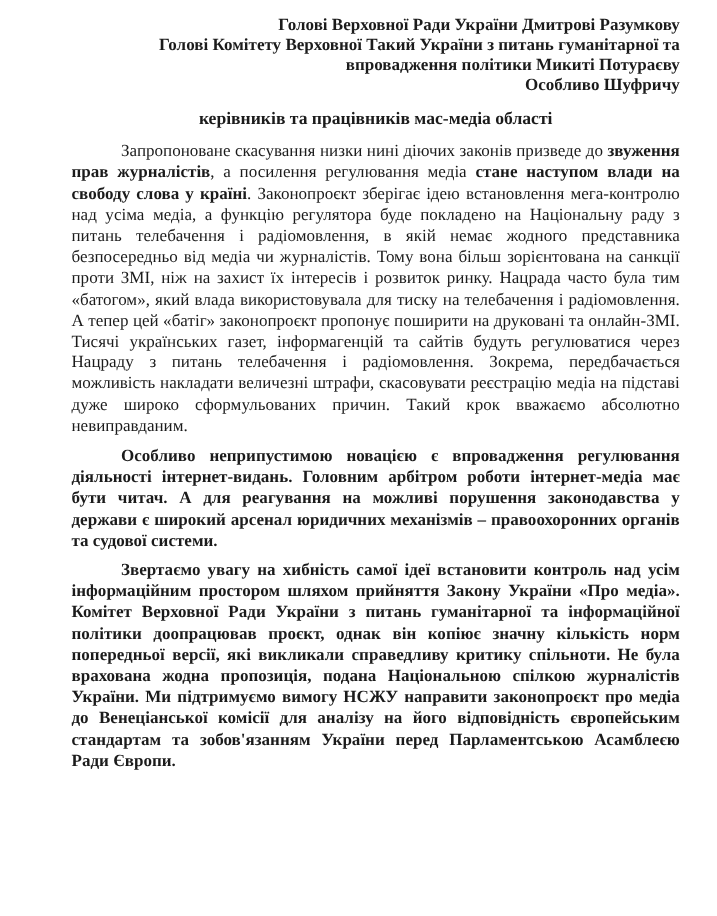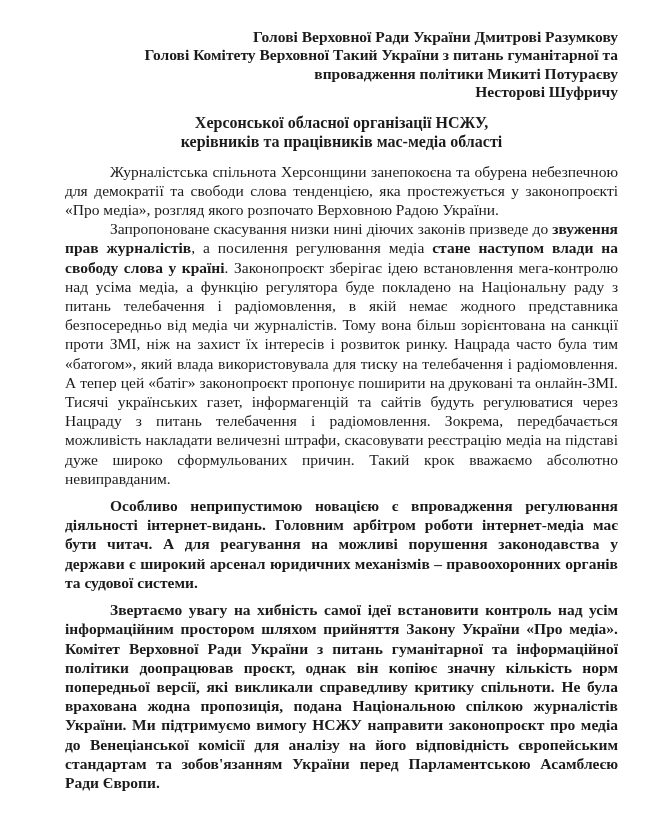--- a/index.html
+++ b/index.html
@@ -11,21 +11,21 @@
     width: 652px;
     height: 833px;
     font-family: "Liberation Serif", "DejaVu Serif", serif;
     color: #1b1b1b;
     -webkit-font-smoothing: antialiased;
   }
   .page {
     box-sizing: border-box;
     width: 636px;
     height: 833px;
-    padding: 28px 18px 0 65px;
+    padding: 14px 18px 0 65px;
     background: #ffffff;
     overflow: hidden;
   }
   .recipients .recipient-line {
     text-align: right;
     font-weight: bold;
     font-size: 15.5px;
     line-height: 18.4px;
     white-space: nowrap;
   }
@@ -65,25 +65,23 @@
   }
 </style>
 </head>
 <body>
 
 <div class="page">
   <div class="recipients" id="recipients">
       <div class="recipient-line">Голові Верховної Ради України Дмитрові Разумкову</div>
       <div class="recipient-line">Голові Комітету Верховної Такий України з питань гуманітарної та</div>
       <div class="recipient-line">впровадження політики Микиті Потураєву</div>
-      <div class="recipient-line">Несторові Шуфричу</div>
+      <div class="recipient-line">Особливо Шуфричу</div>
     </div>
   <div class="doc-subtitle" id="subtitle">
-      <div class="subtitle-line">Херсонської обласної організації НСЖУ,</div>
       <div class="subtitle-line">керівників та працівників мас-медіа області</div>
     </div>
   <div class="doc-body" id="doc-body">
-      <p class="para"><span class="plain-seg">Журналістська спільнота Херсонщини занепокоєна та обурена небезпечною для демократії та свободи слова тенденцією, яка простежується у законопроєкті «Про медіа», розгляд якого розпочато Верховною Радою України.</span></p>
       <p class="para"><span class="plain-seg">Запропоноване скасування низки нині діючих законів призведе до </span><span class="bold-seg">звуження прав журналістів</span><span class="plain-seg">, а посилення регулювання медіа </span><span class="bold-seg">стане наступом влади на свободу слова у країні</span><span class="plain-seg">. Законопроєкт зберігає ідею встановлення мега-контролю над усіма медіа, а функцію регулятора буде покладено на Національну раду з питань телебачення і радіомовлення, в якій немає жодного представника безпосередньо від медіа чи журналістів. Тому вона більш зорієнтована на санкції проти ЗМІ, ніж на захист їх інтересів і розвиток ринку. Нацрада часто була тим «батогом», який влада використовувала для тиску на телебачення і радіомовлення. А тепер цей «батіг» законопроєкт пропонує поширити на друковані та онлайн-ЗМІ. Тисячі українських газет, інформагенцій та сайтів будуть регулюватися через Нацраду з питань телебачення і радіомовлення. Зокрема, передбачається можливість накладати величезні штрафи, скасовувати реєстрацію медіа на підставі дуже широко сформульованих причин. Такий крок вважаємо абсолютно невиправданим.</span></p>
       <p class="para spaced"><span class="plain-seg">Особливо неприпустимою новацією є впровадження регулювання діяльності інтернет-видань. Головним арбітром роботи інтернет-медіа має бути читач. А для реагування на можливі порушення законодавства у держави є широкий арсенал юридичних механізмів – правоохоронних органів та судової системи.</span></p>
       <p class="para spaced"><span class="plain-seg">Звертаємо увагу на хибність самої ідеї встановити контроль над усім інформаційним простором шляхом прийняття Закону України «Про медіа». Комітет Верховної Ради України з питань гуманітарної та інформаційної політики доопрацював проєкт, однак він копіює значну кількість норм попередньої версії, які викликали справедливу критику спільноти. Не була врахована жодна пропозиція, подана Національною спілкою журналістів України. Ми підтримуємо вимогу НСЖУ направити законопроєкт про медіа до Венеціанської комісії для аналізу на його відповідність європейським стандартам та зобов'язанням України перед Парламентською Асамблеєю Ради Європи.</span></p>
     </div>
 </div>
 
 </body></html>

